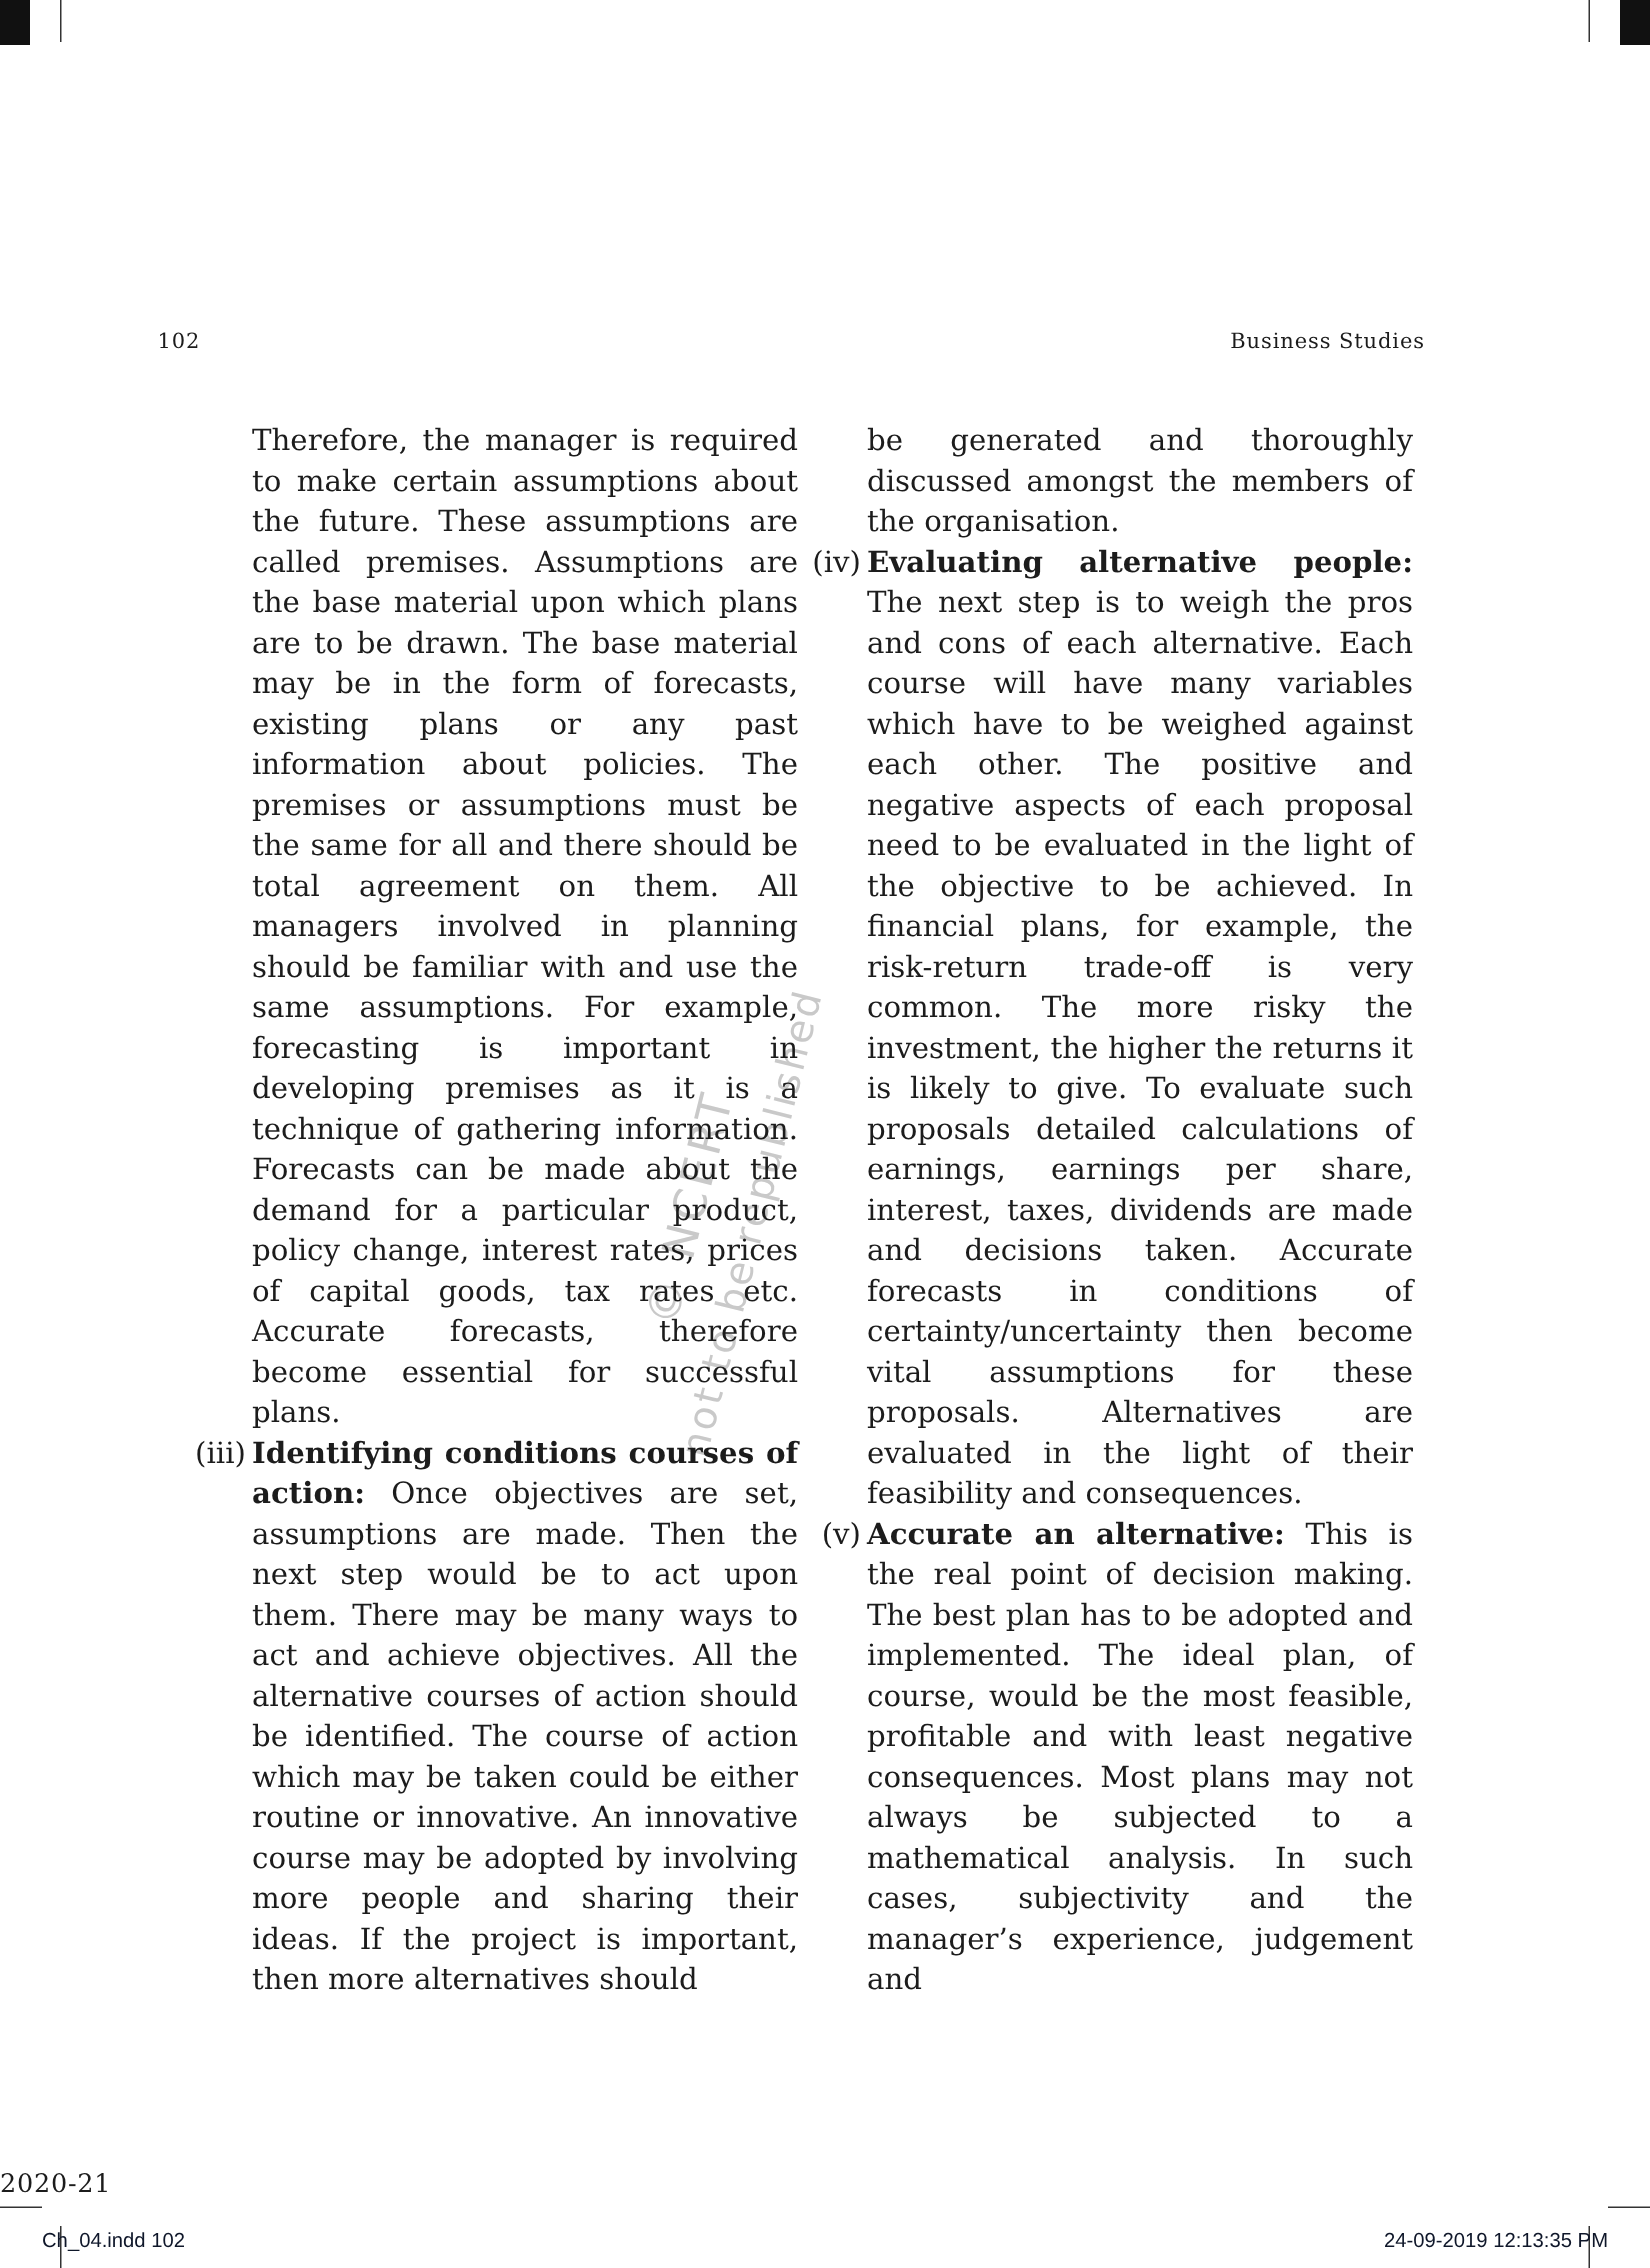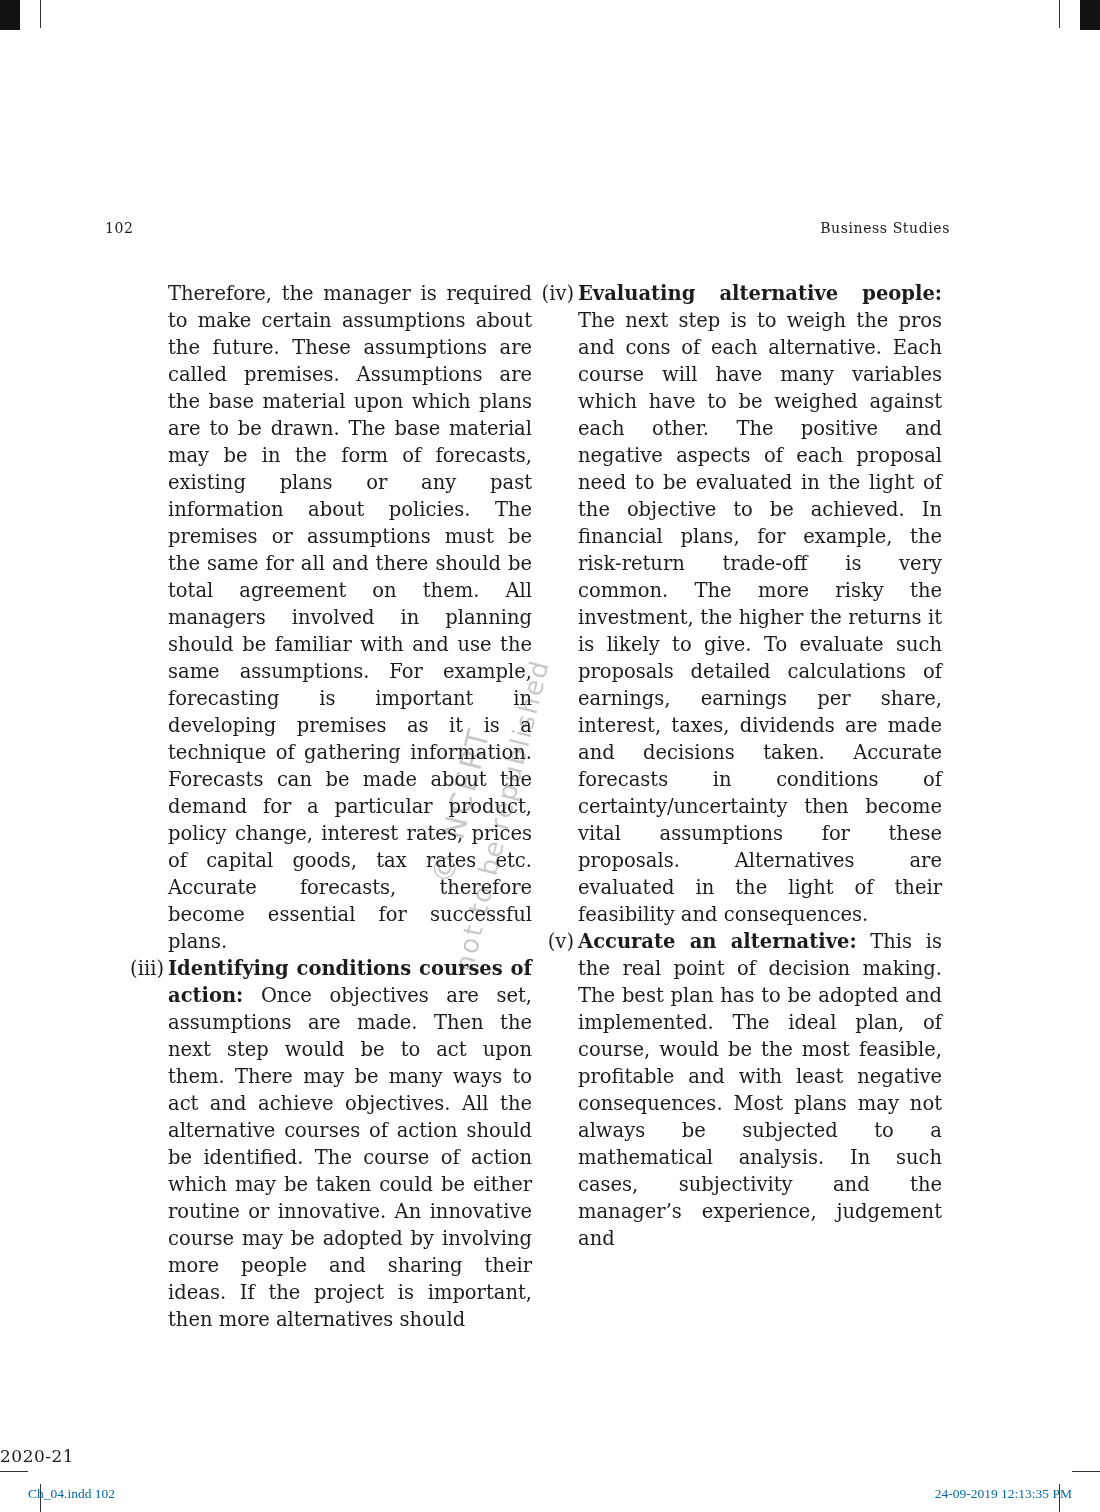--- a/index.html
+++ b/index.html
@@ -70,22 +70,22 @@
   .footer-year {
     position: absolute;
     left: 0; right: 0; top: 1446px;
     text-align: left;
     font-size: 17px; letter-spacing: 0.5px;
   }
   .imprint {
     position: absolute;
     left: 28px; right: 28px; top: 1486px;
     display: flex; justify-content: space-between;
-    font-family: Liberation Serif, serif;
-    font-size: 13.5px; color: #0369a1;
+    font-family: Liberation Sans, sans-serif;
+    font-size: 13.5px; color: #0f172a;
   }
 </style>
 </head>
 <body>
 
 <div class="corner-block tl"></div>
 <div class="corner-block tr"></div>
 <div class="cropline v cl-tl-v"></div>
 <div class="cropline v cl-tr-v"></div>
 <div class="cropline v cl-bl-v"></div>
@@ -108,20 +108,21 @@
   <div class="col">
     <p class="intro-para">Therefore, the manager is required to make certain assumptions about the future. These assumptions are called premises. Assumptions are the base material upon which plans are to be drawn. The base material may be in the form of forecasts, existing plans or any past information about policies. The premises or assumptions must be the same for all and there should be total agreement on them. All managers involved in planning should be familiar with and use the same assumptions. For example, forecasting is important in developing premises as it is a technique of gathering information. Forecasts can be made about the demand for a particular product, policy change, interest rates, prices of capital goods, tax rates etc. Accurate forecasts, therefore become essential for successful plans.</p>
     <div class="item">
       <span class="marker">(iii)</span>
       <span class="heading">Identifying conditions courses of action:</span>
       <span>Once objectives are set, assumptions are made. Then the next step would be to act upon them. There may be many ways to act and achieve objectives. All the alternative courses of action should be identified. The course of action which may be taken could be either routine or innovative. An innovative course may be adopted by involving more people and sharing their ideas. If the project is important, then more alternatives should</span>
     </div>
   </div>
 
   <div class="col">
+    <p class="intro-para">be generated and thoroughly discussed amongst the members of the organisation.</p>
     <div class="item">
       <span class="marker">(iv)</span>
       <span class="heading">Evaluating alternative people:</span>
       <span>The next step is to weigh the pros and cons of each alternative. Each course will have many variables which have to be weighed against each other. The positive and negative aspects of each proposal need to be evaluated in the light of the objective to be achieved. In financial plans, for example, the risk-return trade-off is very common. The more risky the investment, the higher the returns it is likely to give. To evaluate such proposals detailed calculations of earnings, earnings per share, interest, taxes, dividends are made and decisions taken. Accurate forecasts in conditions of certainty/uncertainty then become vital assumptions for these proposals. Alternatives are evaluated in the light of their feasibility and consequences.</span>
     </div>
     <div class="item">
       <span class="marker">(v)</span>
       <span class="heading">Accurate an alternative:</span>
       <span>This is the real point of decision making. The best plan has to be adopted and implemented. The ideal plan, of course, would be the most feasible, profitable and with least negative consequences. Most plans may not always be subjected to a mathematical analysis. In such cases, subjectivity and the manager’s experience, judgement and</span>
     </div>

